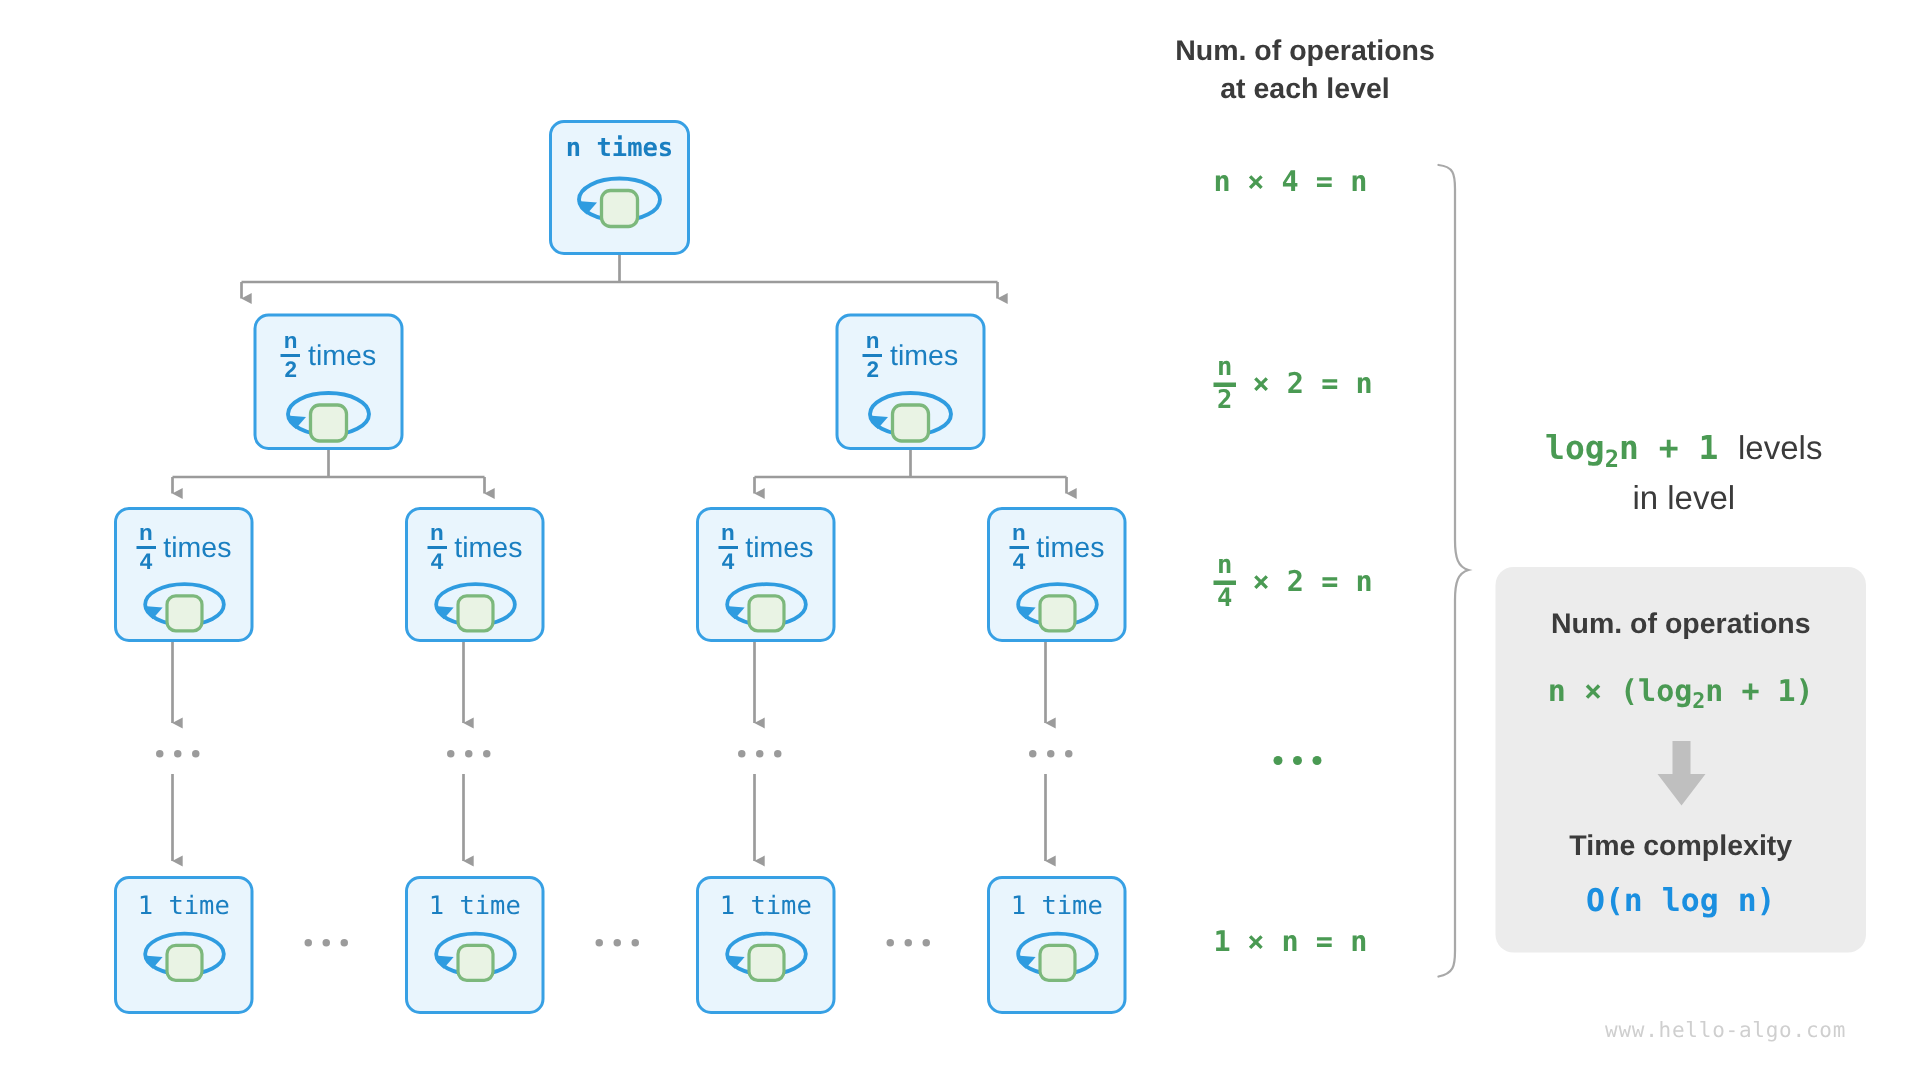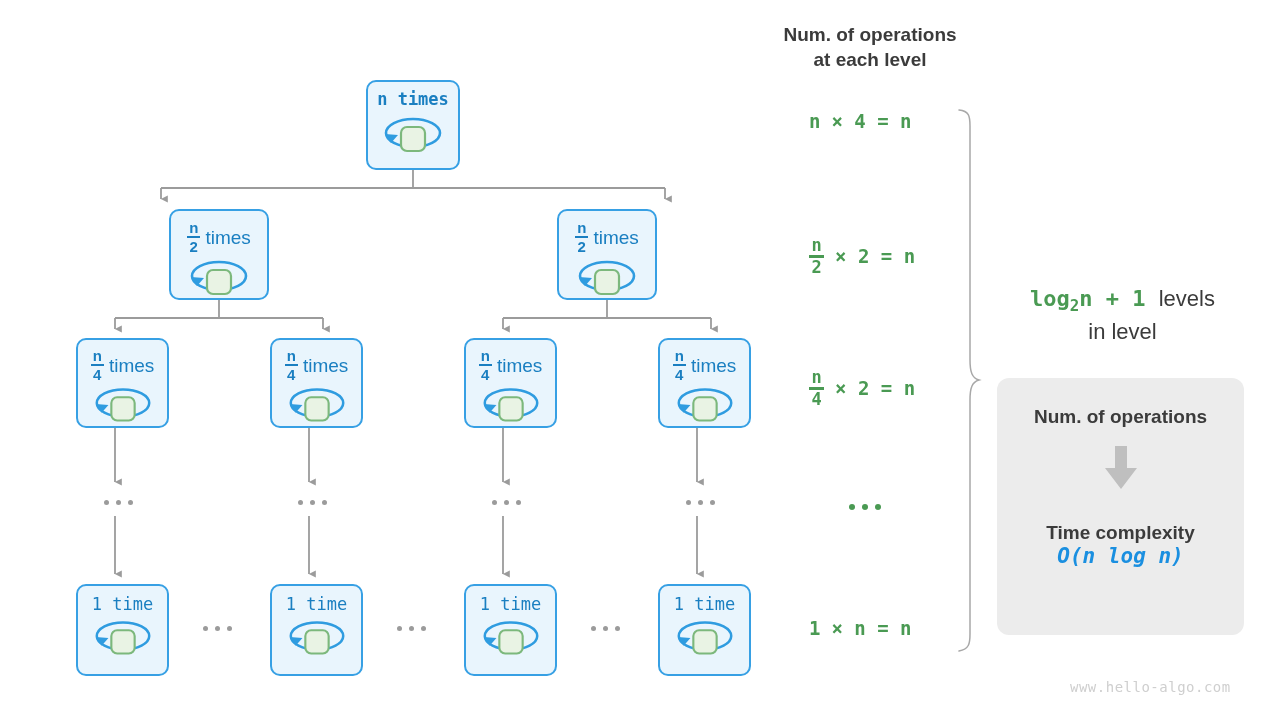--- a/index.html
+++ b/index.html
@@ -496,24 +496,25 @@
 
   <div class="levels" style="left:1000px;top:284px;width:245px;">
     <span class="mono-green"><span>log</span><span class="sub">2</span><span>n + 1</span></span>
     <span style="margin-left:7px;">levels</span>
     <br>
     <span>in level</span>
   </div>
 
   <div class="summary-box" style="left:997px;top:378px;width:247px;height:257px;">
     <div class="sum-head" style="margin-top:28px;">Num. of operations</div>
+    <div class="sum-green" style="margin-top:20px;"><span>n × (log</span><span class="sub">2</span><span>n + 1)</span></div>
     <div class="down-arrow" style="margin-top:18px;">
       <svg width="36" height="44" viewBox="0 0 36 44">
         <path d="M12,0 L24,0 L24,22 L34,22 L18,43 L2,22 L12,22 Z" fill="#bfbfbf"></path>
       </svg>
     </div>
-    <div class="sum-head" style="margin-top:32px;">Time complexity</div>
-    <div class="sum-blue" style="font-style:italic;">O(n log n)</div>
+    <div class="sum-head" style="margin-top:16px;">Time complexity</div>
+    <div class="sum-blue" style="margin-top:12px;">O(n log n)</div>
   </div>
 
   <div class="watermark" style="left:1070px;top:679px;">www.hello-algo.com</div>
 
 </div>
 
 </body></html>

